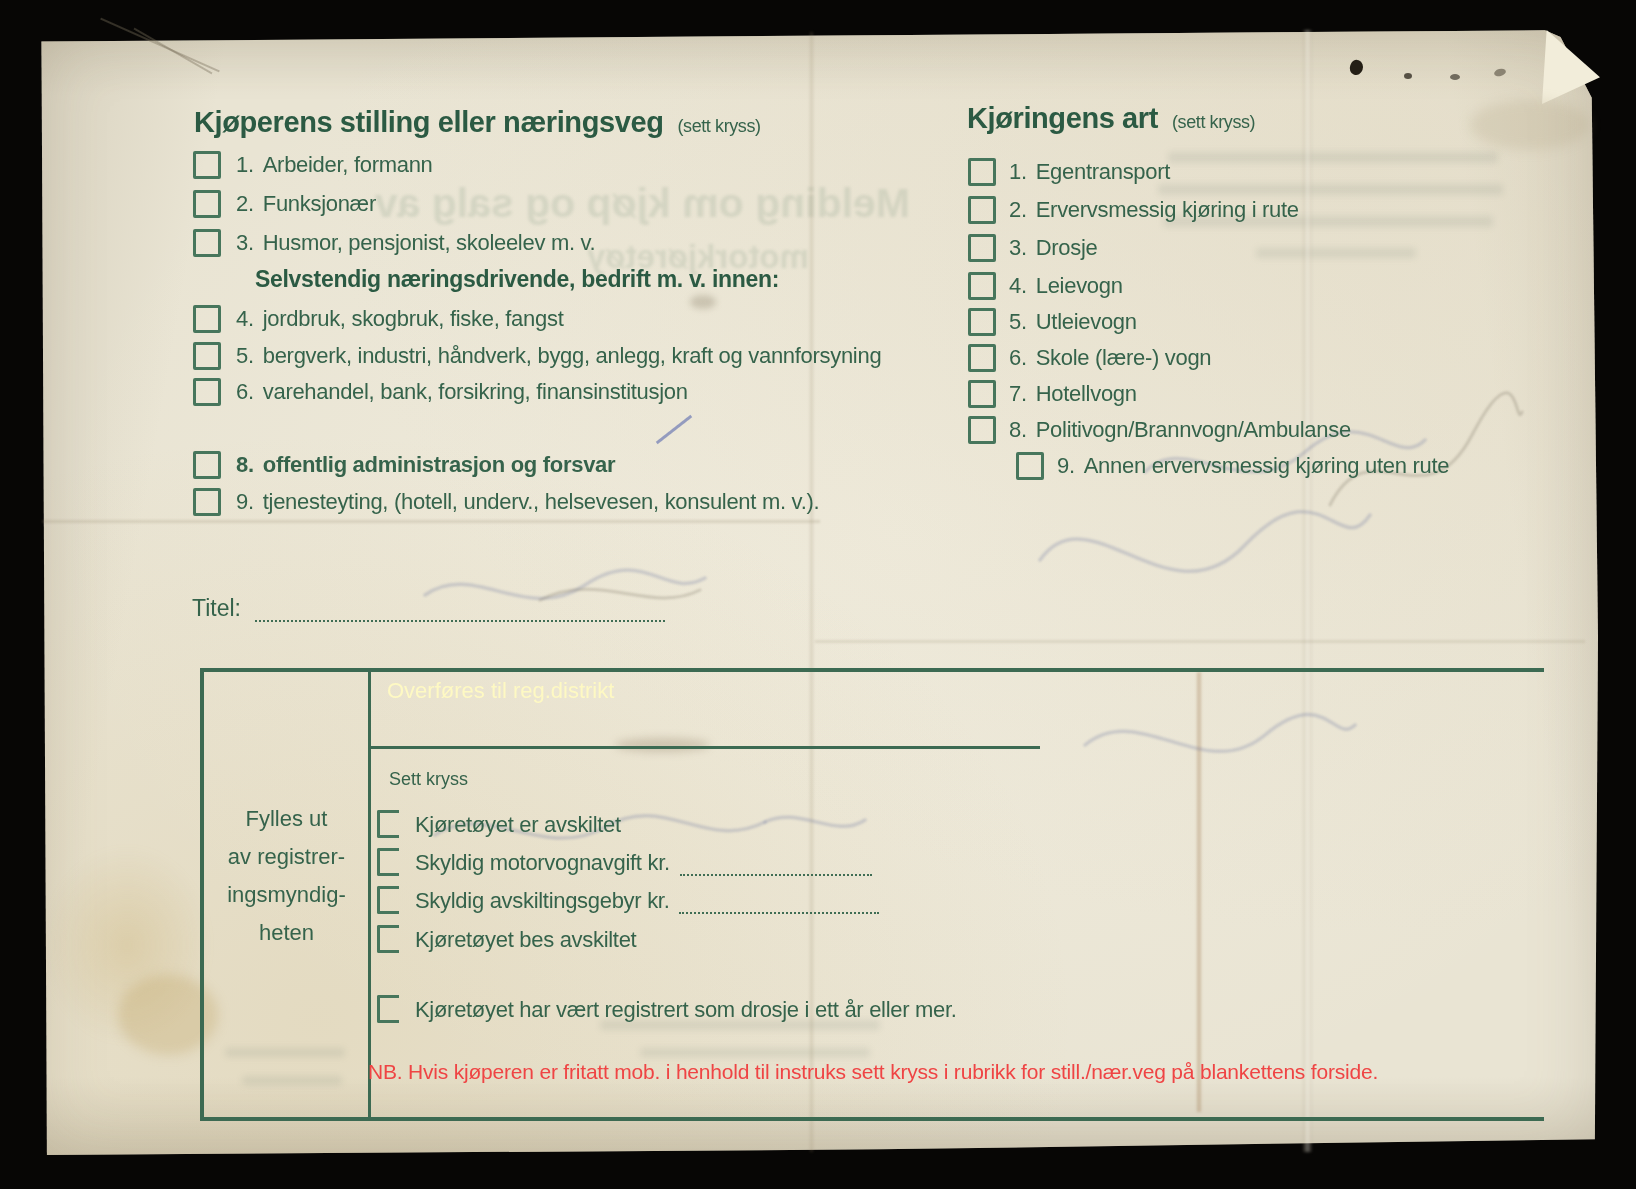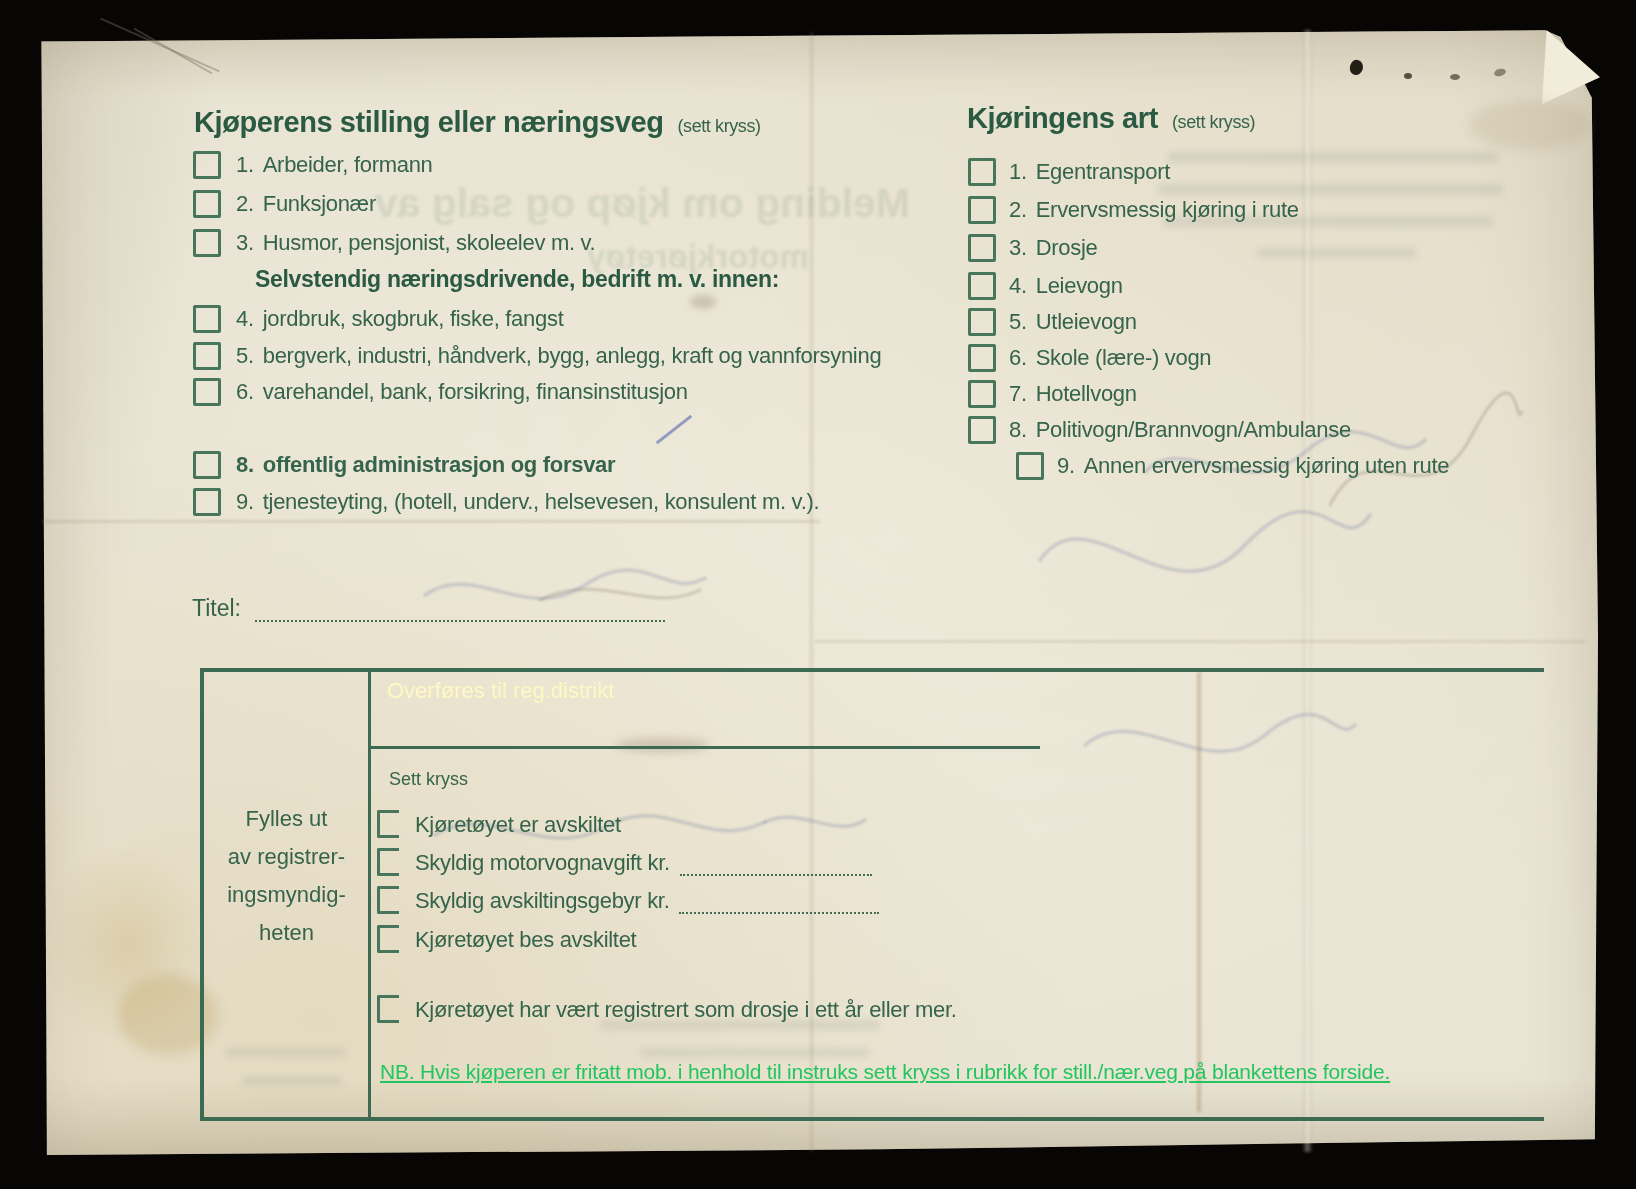--- a/index.html
+++ b/index.html
@@ -45,21 +45,21 @@
   #regbox .divider{position:absolute;left:164px;top:0;bottom:0;width:3px;background:#3c6a52;}
   #transfer-label{position:absolute;left:183px;top:6px;font-size:22px;color:#fef9c3;white-space:nowrap;}
   #transfer-line{position:absolute;left:164px;top:74px;width:672px;height:3px;background:#3c6a52;}
   #settkryss{position:absolute;left:185px;top:97px;font-size:18px;color:#35634b;}
   .opt{position:absolute;left:173px;display:flex;align-items:flex-end;height:30px;white-space:nowrap;}
   .bracket{width:19px;height:22px;border:3px solid #47765c;border-right:none;border-radius:2px 0 0 2px;flex:none;margin-right:16px;}
   .opt .itm{font-size:22px;}
   .opt .dotline{width:192px;margin-left:10px;height:18px;}
   .opt.o3 .dotline{width:200px;}
   #sidelabel{position:absolute;left:0;top:128px;width:165px;text-align:center;font-size:22px;line-height:38px;color:#35634b;}
-  #nb-note{position:absolute;left:176px;top:388px;font-size:21px;letter-spacing:-0.2px;color:#22c55e;white-space:nowrap;text-decoration:underline;}
+  #nb-note{position:absolute;left:164px;top:388px;font-size:21px;letter-spacing:-0.2px;color:#ef4444;white-space:nowrap;}
   
   .mirror{transform:scaleX(-1);}
   .bleed-title{position:absolute;font-weight:bold;color:rgba(108,136,114,0.17);filter:blur(1.5px);white-space:nowrap;text-align:center;}
   #bleed1{left:398px;top:180px;width:512px;font-size:41px;}
   #bleed2{left:578px;top:238px;width:240px;font-size:33px;}
   .bleedbar{position:absolute;background:rgba(110,130,112,0.14);filter:blur(3px);border-radius:4px;}
   
   .crease-v{position:absolute;filter:blur(1.5px);}
   #crease1{left:810px;top:32px;width:3px;height:1120px;background:rgba(150,135,105,0.22);}
   #crease2{left:1303px;top:30px;width:9px;height:1122px;

